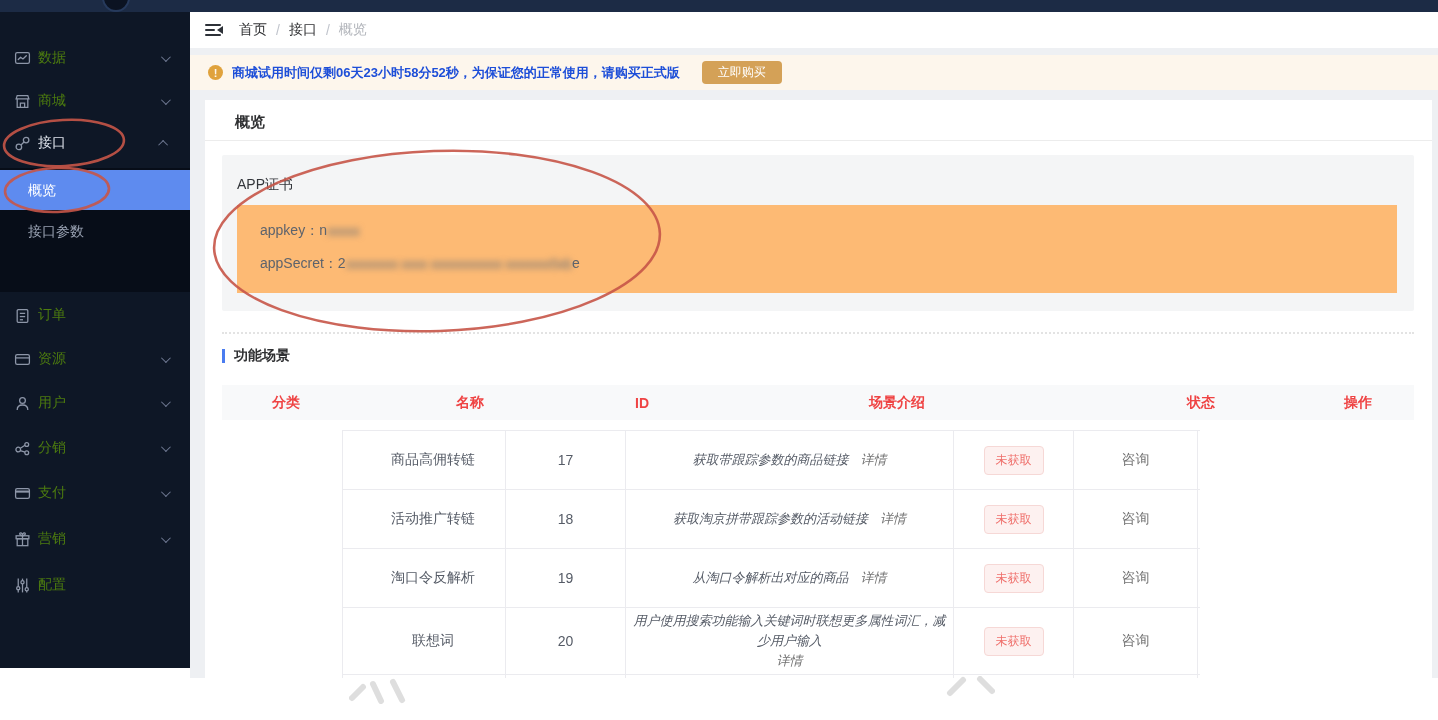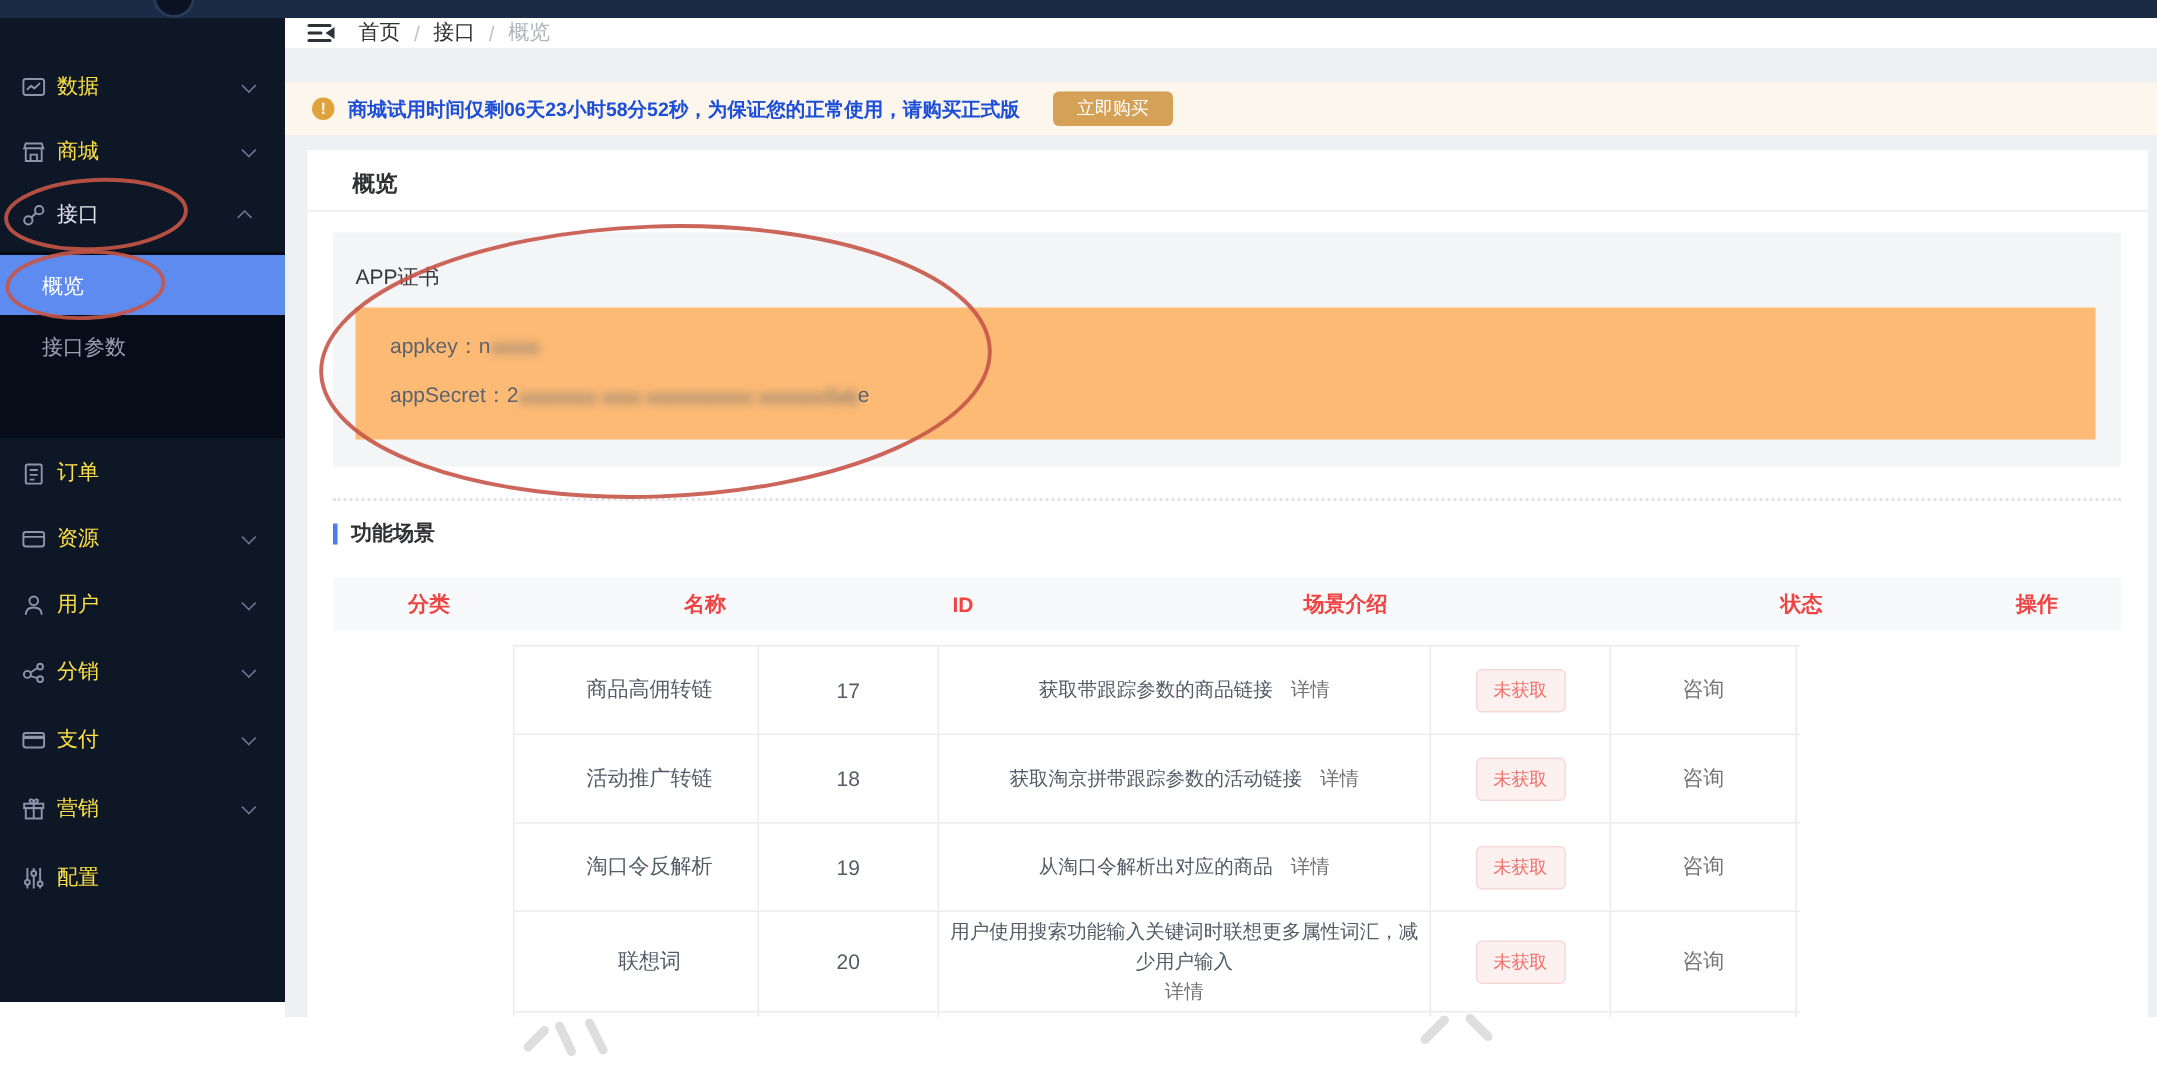--- a/index.html
+++ b/index.html
@@ -7,36 +7,36 @@
   body { font-family:"Liberation Sans","DejaVu Sans",sans-serif; background:#ffffff; position:relative; overflow:hidden; }
 
   #screen { position:absolute; left:0; top:0; width:1438px; height:720px; background:#ffffff; }
 
   
   .topstrip { position:absolute; left:0; top:0; width:1438px; height:12px; background:#1c2b45; overflow:hidden; }
   .logo-circle { position:absolute; left:102px; top:-16px; width:28px; height:28px; border-radius:50%; background:#0b1322; border:2px solid #263a5c; }
 
   
   .sidebar { position:absolute; left:0; top:12px; width:190px; height:656px; background:#0e1726; overflow:hidden; }
-  .side-item { position:absolute; left:0; width:190px; height:40px; display:flex; align-items:center; color:#fde047; font-size:14px; cursor:pointer; }
+  .side-item { position:absolute; left:0; width:190px; height:40px; display:flex; align-items:center; color:#4d7c0f; font-size:14px; cursor:pointer; }
   .side-item .s-icon { position:absolute; left:14px; width:17px; height:17px; display:flex; align-items:center; justify-content:center; color:#8d96a8; }
   .side-item .s-label { position:absolute; left:38px; }
   .side-item.parent-active { color:#dfe4ec; }
   .chev { position:absolute; right:22px; width:7px; height:7px; border-right:1.5px solid #6e7892; border-bottom:1.5px solid #6e7892; }
   .chev.down { transform:rotate(45deg) translateY(-2px); }
   .chev.up   { transform:rotate(225deg) translateY(-2px); }
 
   .submenu-panel { position:absolute; left:0; top:156px; width:190px; height:124px; background:#070d18; }
   .sub-item { position:absolute; left:0; width:190px; height:40px; line-height:40px; padding-left:28px; font-size:14px; color:#99a2b2; cursor:pointer; }
   .sub-item.active { background:#5e8bef; color:#ffffff; }
 
   
   .main { position:absolute; left:190px; top:12px; width:1248px; height:666px; background:#eef0f3; }
 
-  .breadcrumb-bar { position:absolute; left:0; top:0; width:1248px; height:20px; background:#ffffff; display:flex; align-items:center; }
+  .breadcrumb-bar { position:absolute; left:0; top:0; width:1248px; height:36px; background:#ffffff; display:flex; align-items:center; }
   .collapse-icon { margin-left:15px; width:18px; height:16px; position:relative; cursor:pointer; }
   .collapse-icon i { position:absolute; left:0; height:2px; background:#2d3138; border-radius:1px; }
   .collapse-icon i:nth-child(1){ top:2px; width:16px; }
   .collapse-icon i:nth-child(2){ top:7px; width:10px; }
   .collapse-icon i:nth-child(3){ top:12px; width:16px; }
   .collapse-icon .tri { position:absolute; right:0; top:4px; width:0; height:0; border-top:4px solid transparent; border-bottom:4px solid transparent; border-right:6px solid #2d3138; background:none; }
   .breadcrumb { margin-left:16px; font-size:14px; color:#303133; display:flex; align-items:center; gap:9px; }
   .bc-link { color:#303133; font-weight:500; cursor:pointer; }
   .bc-sep { color:#c0c4cc; }
   .bc-current { color:#b1b4ba; }
@@ -65,21 +65,21 @@
   .section-title { margin-left:9px; font-size:14px; font-weight:700; color:#303133; }
 
   .thead { position:absolute; left:17px; top:285px; width:1192px; height:35px; background:#f8f9fa; display:flex; align-items:center; }
   .th { font-size:14px; font-weight:600; color:#ef4444; text-align:center; }
   .th.c0{width:128px;} .th.c1{width:240px;} .th.c2{width:104px;} .th.c3{width:406px;} .th.c4{width:202px;} .th.c5{width:112px;}
 
   .tbody { position:absolute; left:137px; top:330px; width:858px; border-top:1px solid #ebebef; }
   .trow { display:flex; border-bottom:1px solid #ebebef; }
   .td { border-right:1px solid #ebebef; display:flex; align-items:center; justify-content:center; font-size:14px; color:#555b66; text-align:center; padding:4px 6px; }
   .td:first-child { border-left:1px solid #ebebef; }
-  .td.name{ width:164px;padding-left:24px; } .td.id{ width:120px; } .td.desc{ width:328px; font-size:13px; line-height:20px; display:block; padding-top:0; padding-bottom:0; }
+  .td.name{ width:164px;padding-left:24px; } .td.id{ width:120px; } .td.desc{ width:328px; font-size:13px; line-height:20px; display:block; padding-top:0; padding-bottom:0;font-style:italic; }
   .td.desc .desc-inner { display:flex; flex-wrap:wrap; justify-content:center; align-content:center; height:100%; column-gap:12px; }
   .td.status{ width:120px; } .td.action{ width:124px; }
   .trow.h58 .td { height:58px; } .trow.h66 .td { height:66px; } .trow.stub .td { height:8px; }
   .link { color:#737373; cursor:pointer; }
   .badge { display:inline-block; padding:5px 11px; font-size:12px; color:#ef706c; background:#fdf1f0; border:1px solid #f6d8d6; border-radius:4px; }
 
   
   .overlay { position:absolute; left:0; top:0; width:1438px; height:720px; pointer-events:none; }
 
   svg.icon { display:block; }

